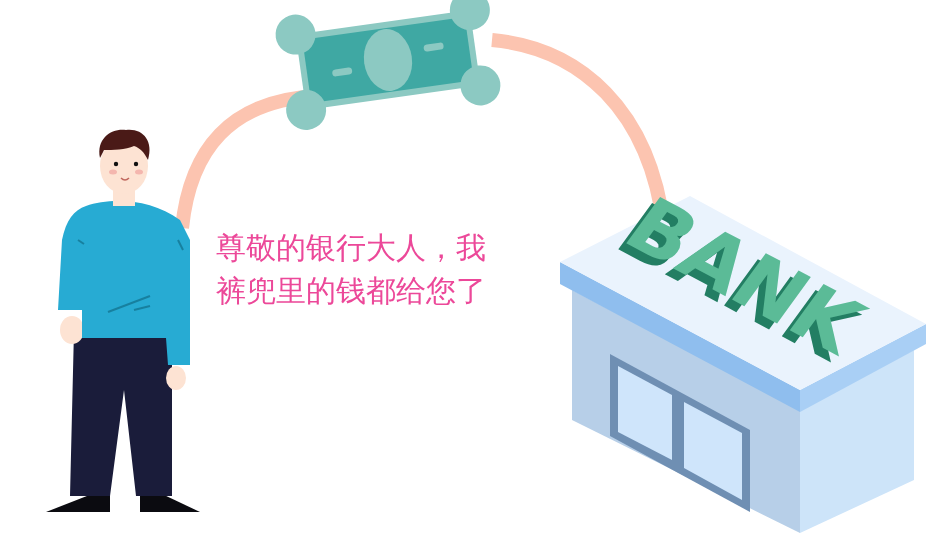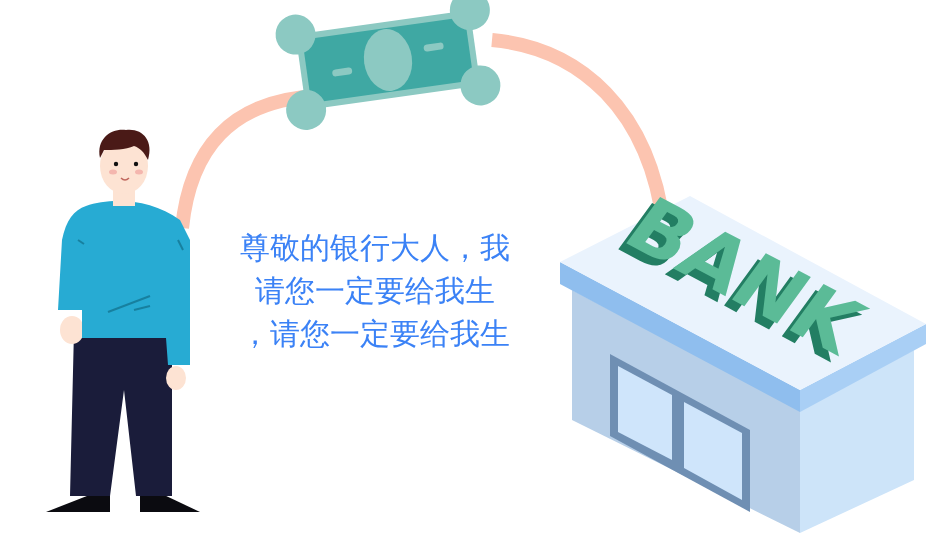--- a/index.html
+++ b/index.html
@@ -1,20 +1,20 @@
 <!DOCTYPE html>
 <html><head>
 <meta charset="utf-8">
 <style>
   html, body { margin: 0; padding: 0; background: #ffffff; }
   body { width: 946px; height: 533px; position: relative; overflow: hidden; font-family: "DejaVu Sans", sans-serif; }
   .scene { position: absolute; left: 0; top: 0; width: 946px; height: 533px; }
   .caption {
     position: absolute; left: 216px; top: 226px; width: 318px;
-    text-align: center; color: #3b82f6; font-size: 30px; line-height: 43px;
+    color: #ec4899; font-size: 30px; line-height: 43px;
     font-family: "DejaVu Sans", sans-serif; letter-spacing: 0px;
   }
   .caption span { display: block; white-space: nowrap; }
   .bank-label { font-family: "DejaVu Sans", sans-serif; font-weight: bold; }
 </style>
 </head>
 <body>
 
 <svg class="scene" viewBox="0 0 946 533" width="946" height="533" xmlns="http://www.w3.org/2000/svg">
 
@@ -85,15 +85,14 @@
 
     <g>
       <text class="bank-label" x="0" y="0" font-size="78" fill="#237e63" transform="translate(612 246) rotate(28) skewX(-8)">BANK</text>
       <text class="bank-label" x="0" y="0" font-size="78" fill="#5bbb97" transform="translate(620 240) rotate(28) skewX(-8)">BANK</text>
     </g>
   </g>
 </svg>
 
 <div class="caption">
   <span>尊敬的银行大人，我</span>
-  <span>请您一定要给我生</span>
-  <span>，请您一定要给我生</span>
+  <span>裤兜里的钱都给您了</span>
 </div>
 
 </body></html>

